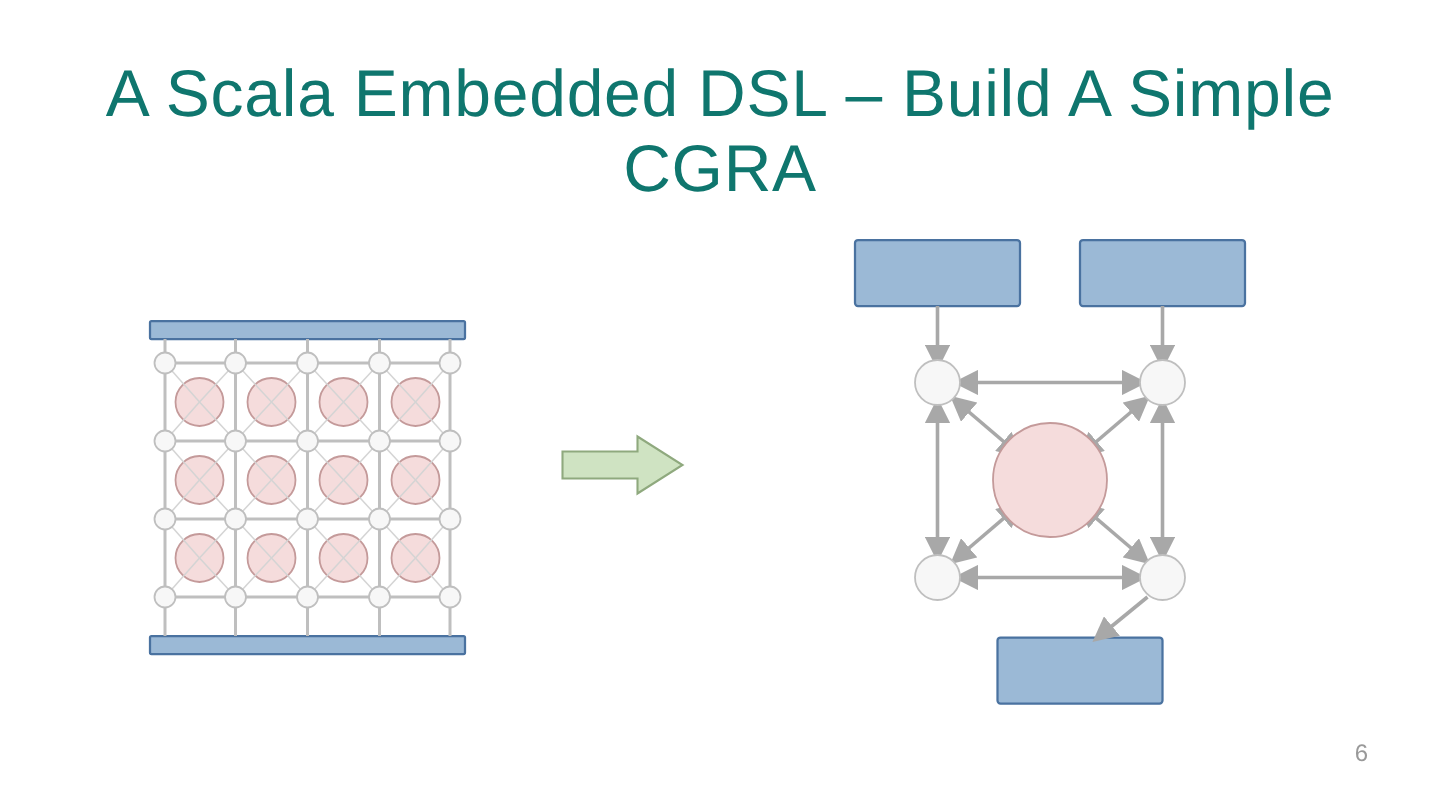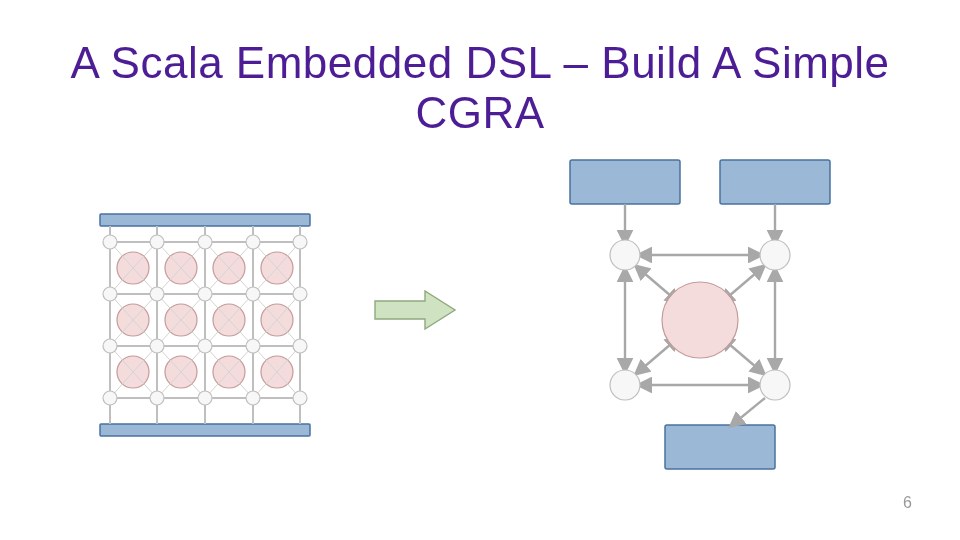--- a/index.html
+++ b/index.html
@@ -1,17 +1,17 @@
 <!DOCTYPE html>
 <html><head>
 <meta charset="utf-8">
 <style>
   * { box-sizing: border-box; margin: 0; padding: 0; }
   html, body { width: 960px; height: 540px; background: #fff; font-family: "Segoe UI", Arial, sans-serif; position: relative; }
-  .title { position: absolute; top: 38px; left: 0; right: 0; text-align: center; font-size: 44px; color: #4c1d95; letter-spacing: 0.5px; }
+  .title { position: absolute; top: 38px; left: 0; right: 0; text-align: center; font-size: 44px; color: #0f766e; letter-spacing: 0.5px; }
   .slidenum { position: absolute; bottom: 28px; right: 48px; font-size: 16px; color: #999; }
   .stage { position: absolute; top: 150px; left: 0; width: 960px; height: 360px; }
   svg.diag { position: absolute; }
   .panel { fill: #9bb9d6; stroke: #4a72a0; stroke-width: 1.5; }
   .big-node { fill: #f5dcdc; stroke: #c49a9a; stroke-width: 1.2; }
   .sml-node { fill: #f7f7f7; stroke: #bfbfbf; stroke-width: 1.2; }
   .link { stroke: #bfbfbf; stroke-width: 2; fill: none; }
   .arrow { stroke: #a8a8a8; stroke-width: 2.4; fill: none; marker-end: url(#ahGray); marker-start: url(#ahGrayR); }
   .arrow-one { stroke: #a8a8a8; stroke-width: 2.4; fill: none; marker-end: url(#ahGray); }
   .green-arrow-body { fill: #cfe3c2; stroke: #8fa97e; stroke-width: 1.4; }

